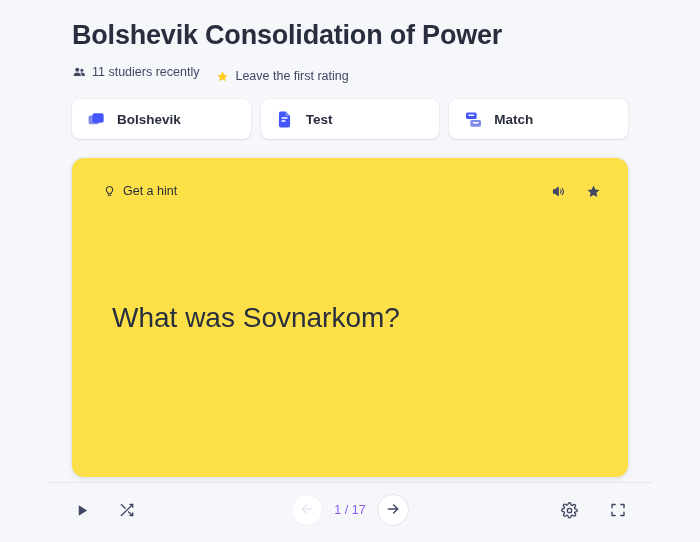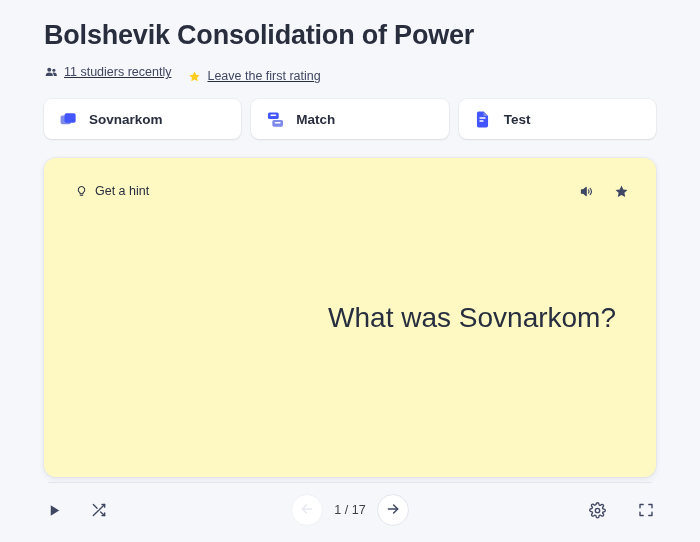--- a/index.html
+++ b/index.html
@@ -12,39 +12,38 @@
     background: #f6f7fb;
     font-family: "Liberation Sans", sans-serif;
     color: #282e3e;
     overflow: hidden;
   }
   .page {
     position: relative;
     width: 700px;
     height: 496px;
     box-sizing: border-box;
-    padding: 0 44px;
+    padding: 0 72px;
   }
 
   
   .page-title {
     margin: 0;
     padding-top: 18px;
     font-size: 27px;
     line-height: 34px;
     font-weight: bold;
     letter-spacing: -0.2px;
     color: #282e3e;
   }
   .meta-row {
     display: flex;
     align-items: center;
     margin-top: 11px;
     height: 18px;
-    text-decoration: underline;
   }
   .meta-item {
     display: flex;
     align-items: center;
     font-size: 12.5px;
     color: #3f4763;
     font-weight: 500;
   }
   .meta-item + .meta-item { margin-left: 16px; margin-top: 8px; }
   .meta-icon {
@@ -91,21 +90,21 @@
     font-weight: bold;
     color: #282e3e;
     white-space: nowrap;
   }
 
   
   .card {
     position: relative;
     margin-top: 19px;
     height: 319px;
-    background: #fef9c3;
+    background: #fde047;
     border-radius: 12px;
     box-shadow: 0 2px 6px rgba(40,46,62,0.09), 0 0 0 1px rgba(40,46,62,0.04);
     box-sizing: border-box;
   }
   .card-hint {
     position: absolute;
     top: 26px;
     left: 30px;
     display: flex;
     align-items: center;
@@ -133,27 +132,26 @@
     width: 18px; height: 18px;
     display: flex; align-items: center; justify-content: center;
     cursor: pointer;
     background: none; border: none; padding: 0;
   }
   .card-term {
     position: absolute;
     left: 0; right: 0;
     top: 50%;
     transform: translateY(-50%);
-    text-align: right;
+    text-align: left;
     font-size: 28px;
     font-weight: normal;
     color: #282e3e;
     padding: 0 40px;
     box-sizing: border-box;
-    margin-left: 39px;
   }
 
   
   .toolbar {
     position: relative;
     margin-top: 10px;
     height: 46px;
     display: flex;
     align-items: center;
   }
@@ -197,21 +195,21 @@
     border: 1px solid #e3e5ef;
     box-sizing: border-box;
   }
   .nav-circle.disabled {
     border-color: #f0f1f7;
     cursor: default;
   }
   .nav-count {
     font-size: 12.5px;
     font-weight: 500;
-    color: #404040;
+    color: #8b5cf6;
     min-width: 38px;
     text-align: center;
   }
 
   .bottom-divider {
     position: absolute;
     left: 48px;
     right: 48px;
     bottom: 13px;
     height: 1px;
@@ -249,46 +247,46 @@
 
   <div class="modes">
 
     <button class="mode-btn">
       <span class="mode-icon">
         <svg width="19" height="19" viewBox="0 0 24 24">
           <rect x="2" y="7" width="13" height="11" rx="2.2" fill="#7d8ae8"></rect>
           <rect x="7" y="4" width="14" height="12" rx="2.2" fill="#4255ff"></rect>
         </svg>
       </span>
-      <span class="mode-label">Sovnarkom</span>
+      <span class="mode-label">Bolshevik</span>
     </button>
 
+
+    <button class="mode-btn">
+      <span class="mode-icon">
+        <svg width="19" height="19" viewBox="0 0 24 24">
+          <path d="M5 4.2A2.2 2.2 0 0 1 7.2 2h6.1l5.7 5.7v12.1A2.2 2.2 0 0 1 16.8 22H7.2A2.2 2.2 0 0 1 5 19.8z" fill="#4255ff"></path>
+          <path d="M13.3 2l5.7 5.7h-5.7z" fill="#7d8ae8"></path>
+          <rect x="8" y="9" width="8" height="1.9" rx="0.95" fill="#ffffff"></rect>
+          <rect x="8" y="13" width="5.5" height="1.9" rx="0.95" fill="#ffffff"></rect>
+        </svg>
+      </span>
+      <span class="mode-label">Test</span>
+    </button>
 
     <button class="mode-btn">
       <span class="mode-icon">
         <svg width="19" height="19" viewBox="0 0 24 24">
           <rect x="2.5" y="3" width="13.5" height="8.5" rx="2" fill="#4255ff"></rect>
           <rect x="5.5" y="5.6" width="7.5" height="2" rx="1" fill="#ffffff"></rect>
           <rect x="8" y="12.5" width="13.5" height="8.5" rx="2" fill="#7d8ae8"></rect>
           <rect x="11" y="15.2" width="7.5" height="2" rx="1" fill="#ffffff"></rect>
         </svg>
       </span>
       <span class="mode-label">Match</span>
-    </button>
-
-    <button class="mode-btn">
-      <span class="mode-icon">
-        <svg width="19" height="19" viewBox="0 0 24 24">
-          <path d="M5 4.2A2.2 2.2 0 0 1 7.2 2h6.1l5.7 5.7v12.1A2.2 2.2 0 0 1 16.8 22H7.2A2.2 2.2 0 0 1 5 19.8z" fill="#4255ff"></path>
-          <path d="M13.3 2l5.7 5.7h-5.7z" fill="#7d8ae8"></path>
-          <rect x="8" y="9" width="8" height="1.9" rx="0.95" fill="#ffffff"></rect>
-          <rect x="8" y="13" width="5.5" height="1.9" rx="0.95" fill="#ffffff"></rect>
-        </svg>
-      </span>
-      <span class="mode-label">Test</span>
     </button>
 
 
   </div>
 
   <div class="card">
 
     <div class="card-hint">
       <span class="hint-icon">
         <svg width="13" height="13" viewBox="0 0 24 24" fill="none" stroke="#282e3e" stroke-width="1.9" stroke-linecap="round" stroke-linejoin="round">

